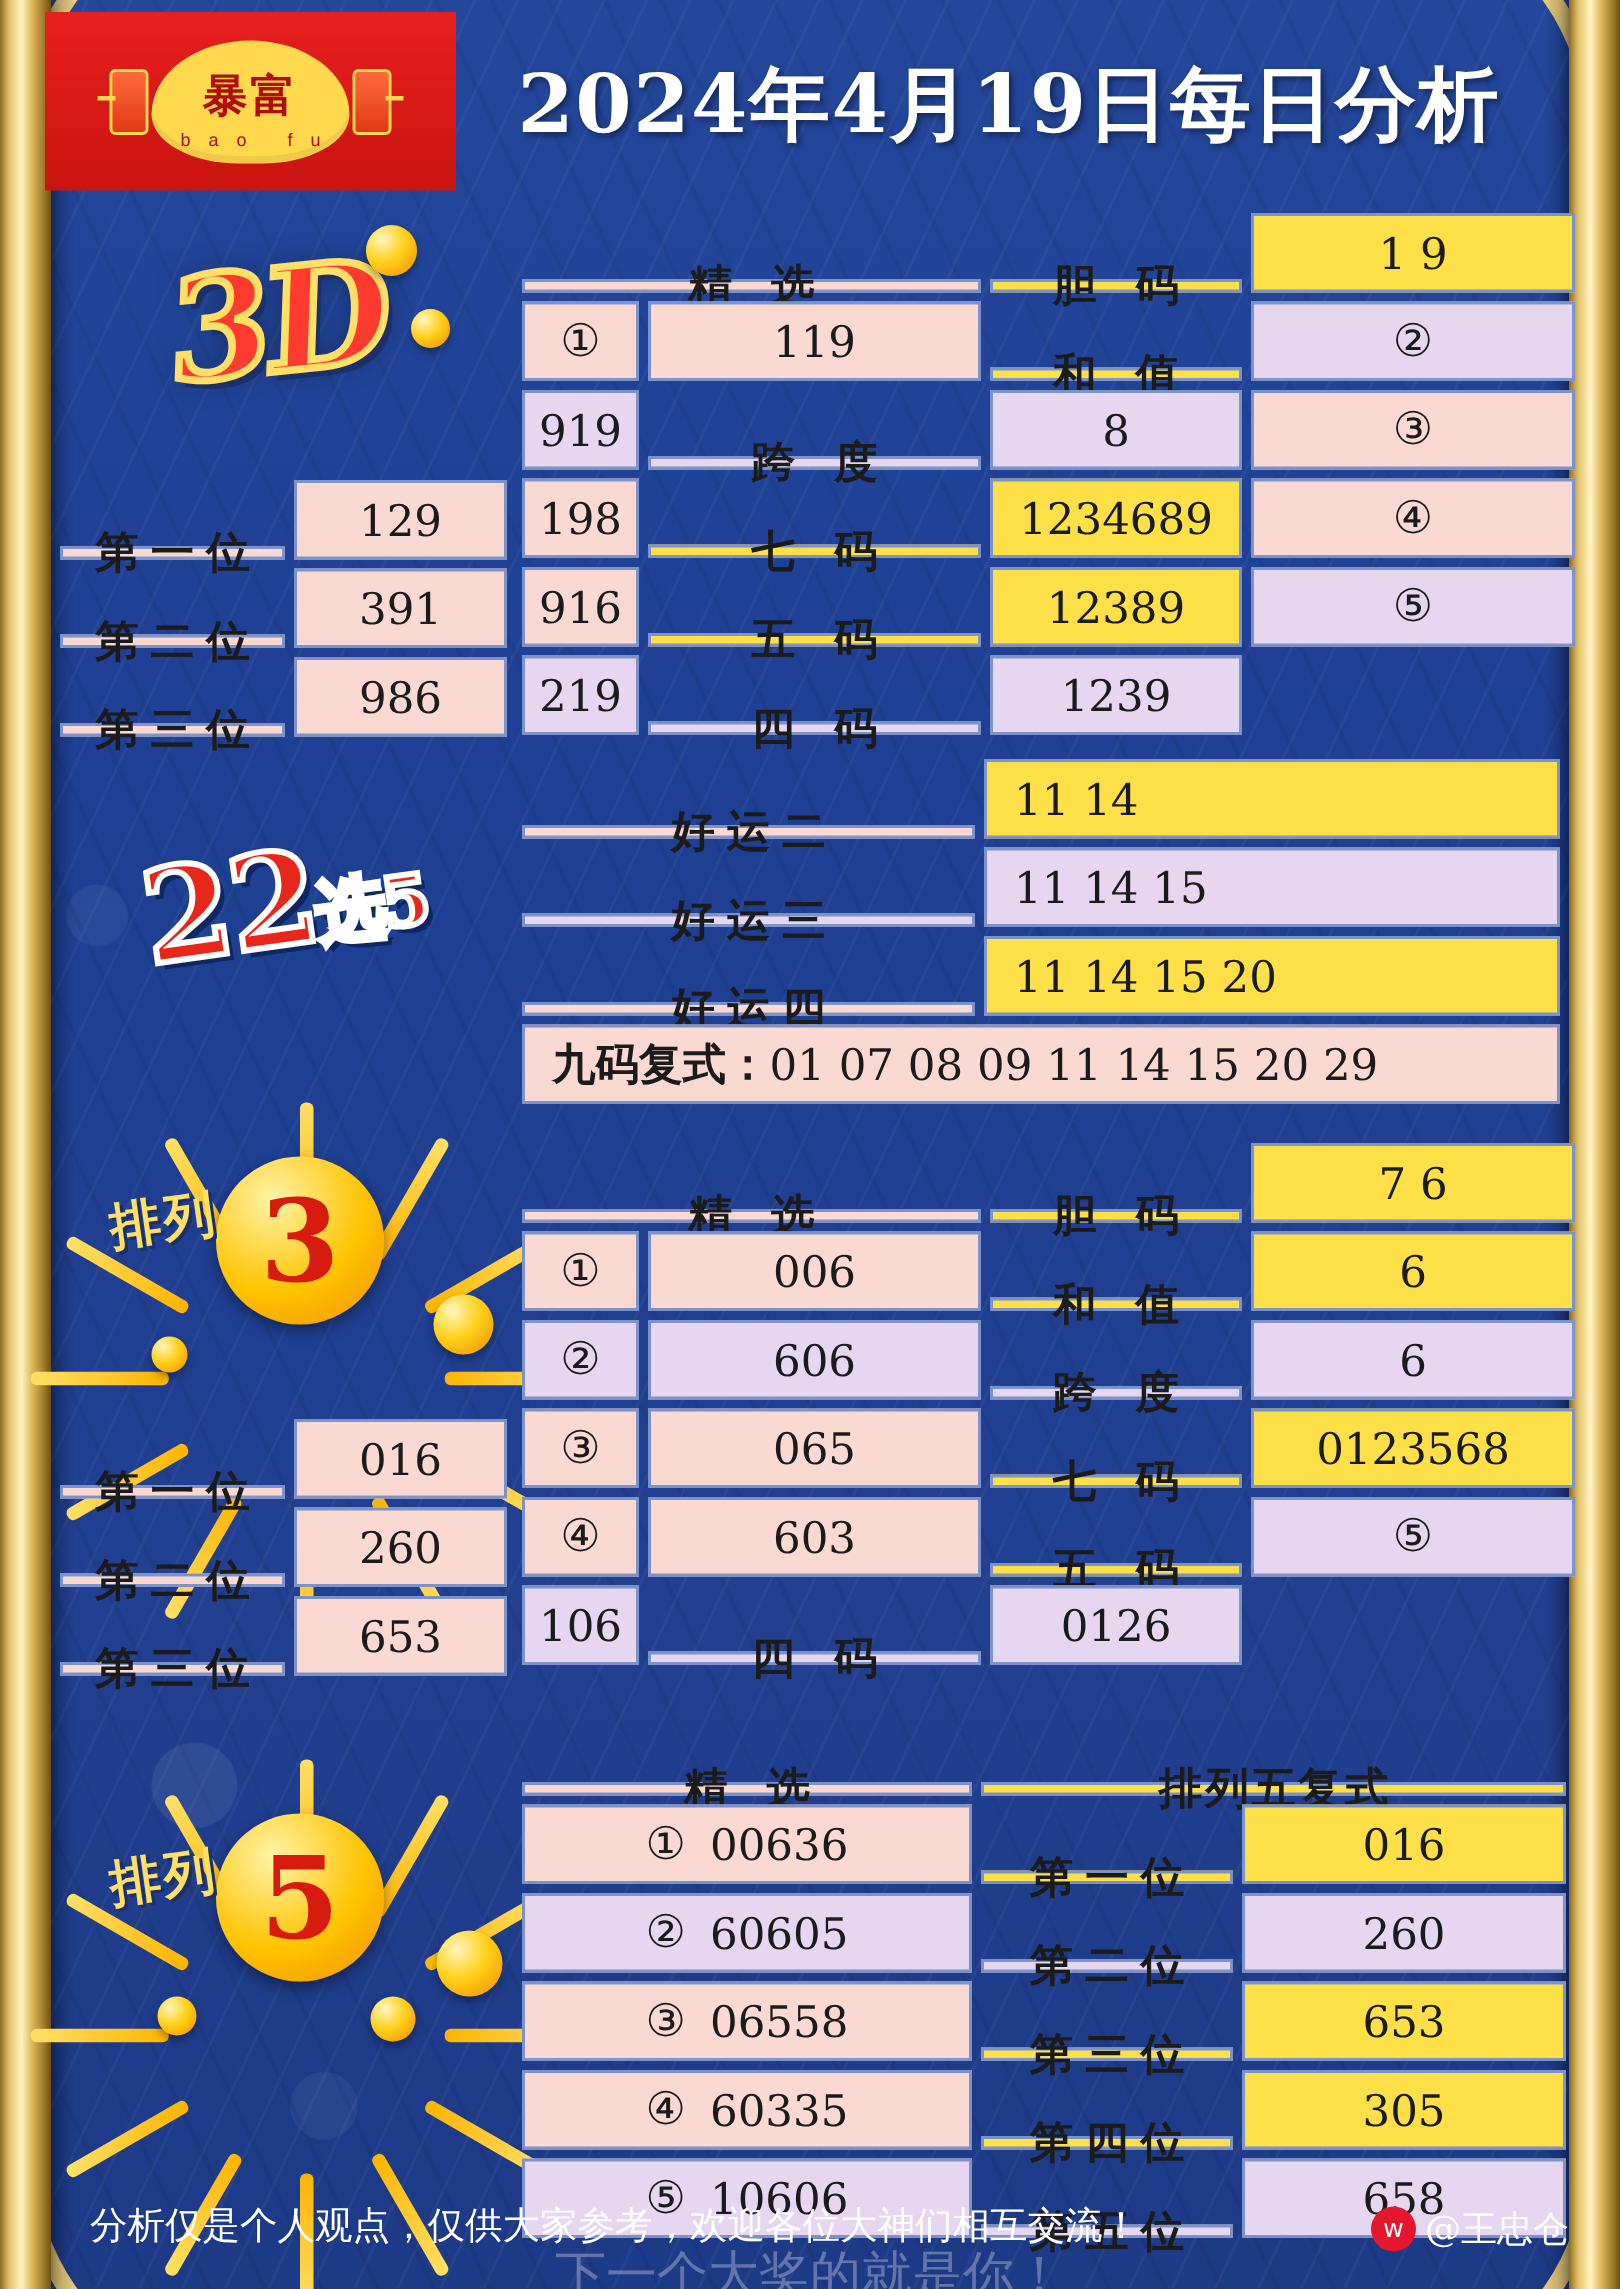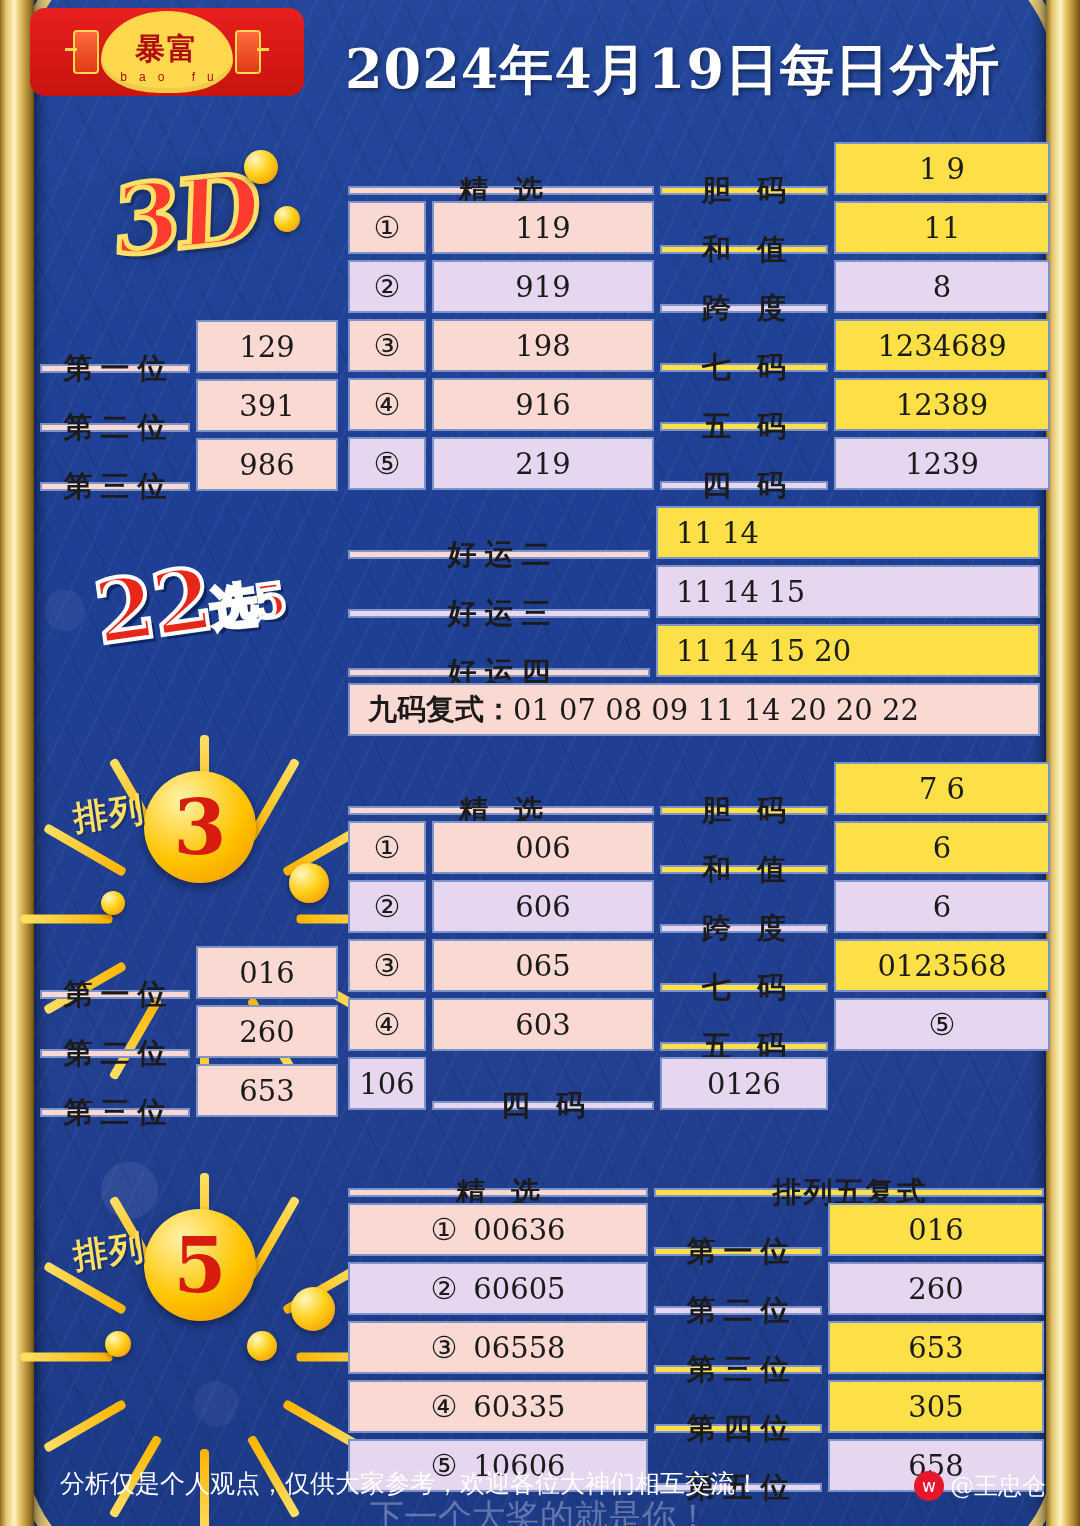--- a/index.html
+++ b/index.html
@@ -63,23 +63,23 @@
   }
   .gold-curve.tl { left: 8px; top: -40px; transform: rotate(8deg); }
   .gold-curve.bl { left: 8px; bottom: -40px; transform: rotate(-8deg); }
   .gold-curve.tr { right: 8px; top: -40px; transform: scaleX(-1) rotate(8deg); }
   .gold-curve.br { right: 8px; bottom: -40px; transform: scaleX(-1) rotate(-8deg); }
 
   
   #logo-box {
     position: absolute;
     left: 30px; top: 8px;
-    width: 274px; height: 88px;
+    width: 274px; height: 119px;
     background: linear-gradient(180deg,#e81f1f,#c8140f);
-    display: flex; align-items: center; justify-content: center; border-radius: 15px;
+    display: flex; align-items: center; justify-content: center;
   }
   .logo-pill {
     display: flex; align-items: center; gap: 2px;
   }
   .fu-blob {
     position: relative;
     width: 132px; height: 82px;
     background: #ffd84d;
     border-radius: 50% 50% 44% 44%/60% 60% 40% 40%;
     display: flex; align-items: center; justify-content: center;
@@ -309,21 +309,20 @@
 </div>
 
 <div class="grid" style="left:348px; top:142px; width:692px; grid-template-columns:78px 222px 168px 216px; grid-auto-rows:53px;">
   <div class="cell head" style="grid-column: 1 / span 2;">精 选</div>
   <div class="cell pink2 head">胆 码</div>
   <div class="cell pink2">1 9</div>
 
   <div class="cell circle-num">①</div>
   <div class="cell">119</div>
   <div class="cell pink2 head">和 值</div>
-  <div class="cell pink2">11</div>
 
   <div class="cell lav circle-num">②</div>
   <div class="cell lav">919</div>
   <div class="cell lav head">跨 度</div>
   <div class="cell lav">8</div>
 
   <div class="cell circle-num">③</div>
   <div class="cell">198</div>
   <div class="cell pink2 head">七 码</div>
   <div class="cell pink2">1234689</div>
@@ -346,21 +345,21 @@
 
 <div class="grid" style="left:348px; top:506px; width:580px; grid-template-columns:302px 384px; grid-auto-rows:53px;">
   <div class="cell head">好运二</div>
   <div class="cell pink2 left">11 14</div>
   <div class="cell lav head">好运三</div>
   <div class="cell lav left">11 14 15</div>
   <div class="cell head">好运四</div>
   <div class="cell pink2 left">11 14 15 20</div>
   <div class="cell left" style="grid-column: 1 / span 2;">
     <span style="font-weight:bold;">九码复式：</span>
-    <span>01 07 08 09 11 14 20 20 22</span>
+    <span>01 07 08 09 11 14 15 20 29</span>
   </div>
 </div>
 
 <div class="badge" style="left:55px; top:722px; width:290px; height:210px;">
   <div class="sunburst">
     <span class="ray" style="transform: rotate(0deg) translateY(-92px);"></span>
     <span class="ray" style="transform: rotate(30deg) translateY(-92px);"></span>
     <span class="ray" style="transform: rotate(60deg) translateY(-92px);"></span>
     <span class="ray" style="transform: rotate(90deg) translateY(-92px);"></span>
     <span class="ray" style="transform: rotate(120deg) translateY(-92px);"></span>

